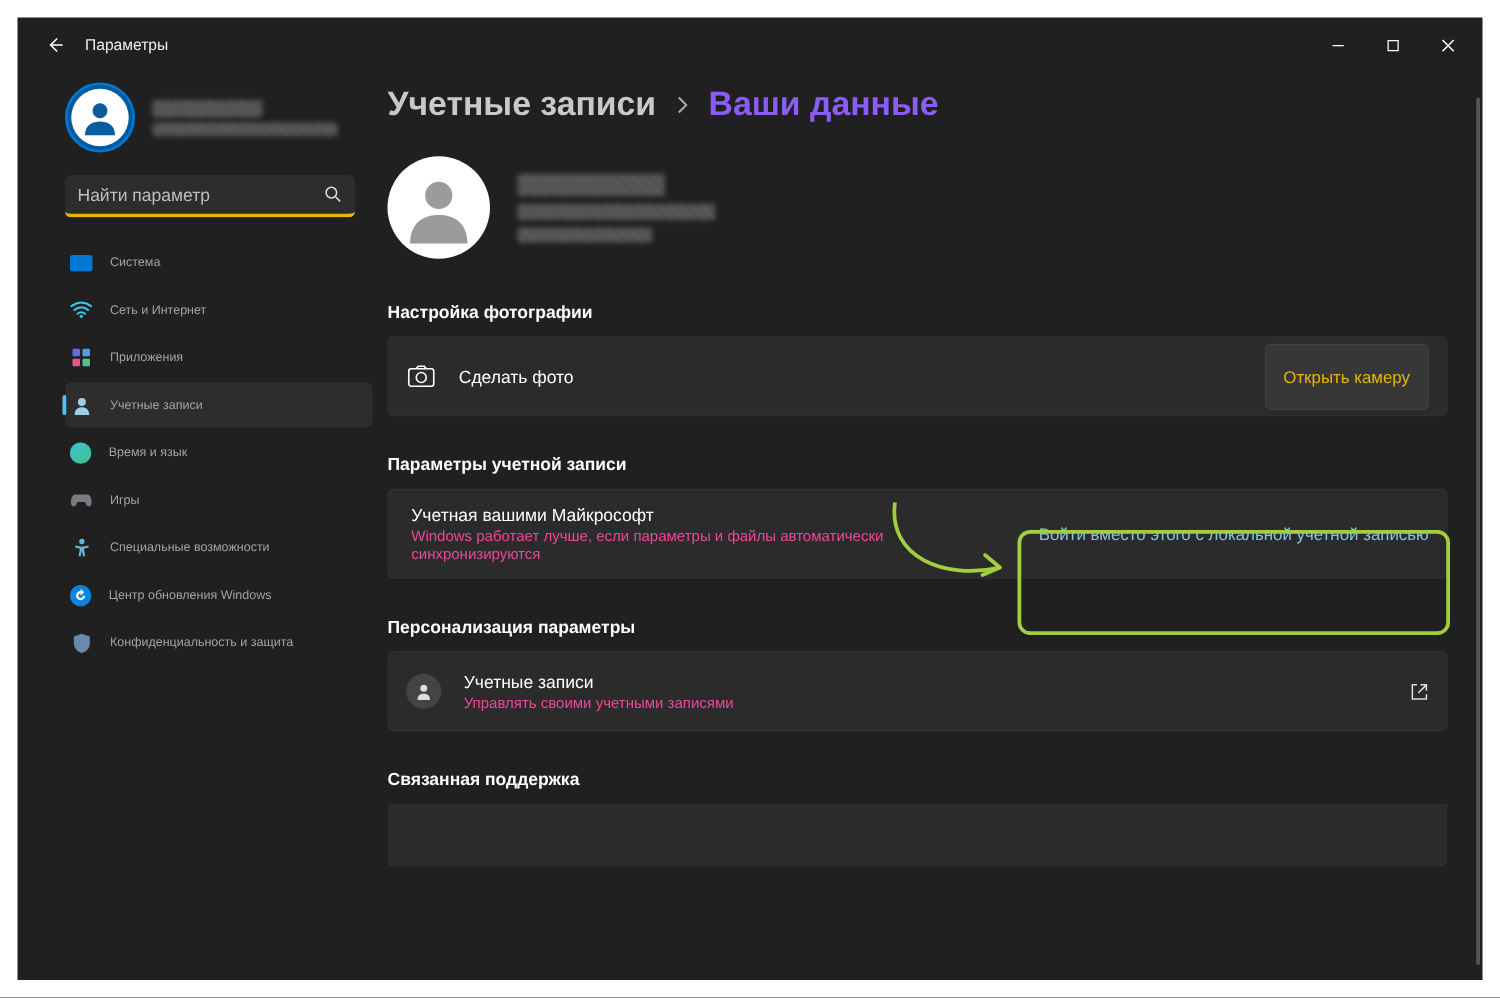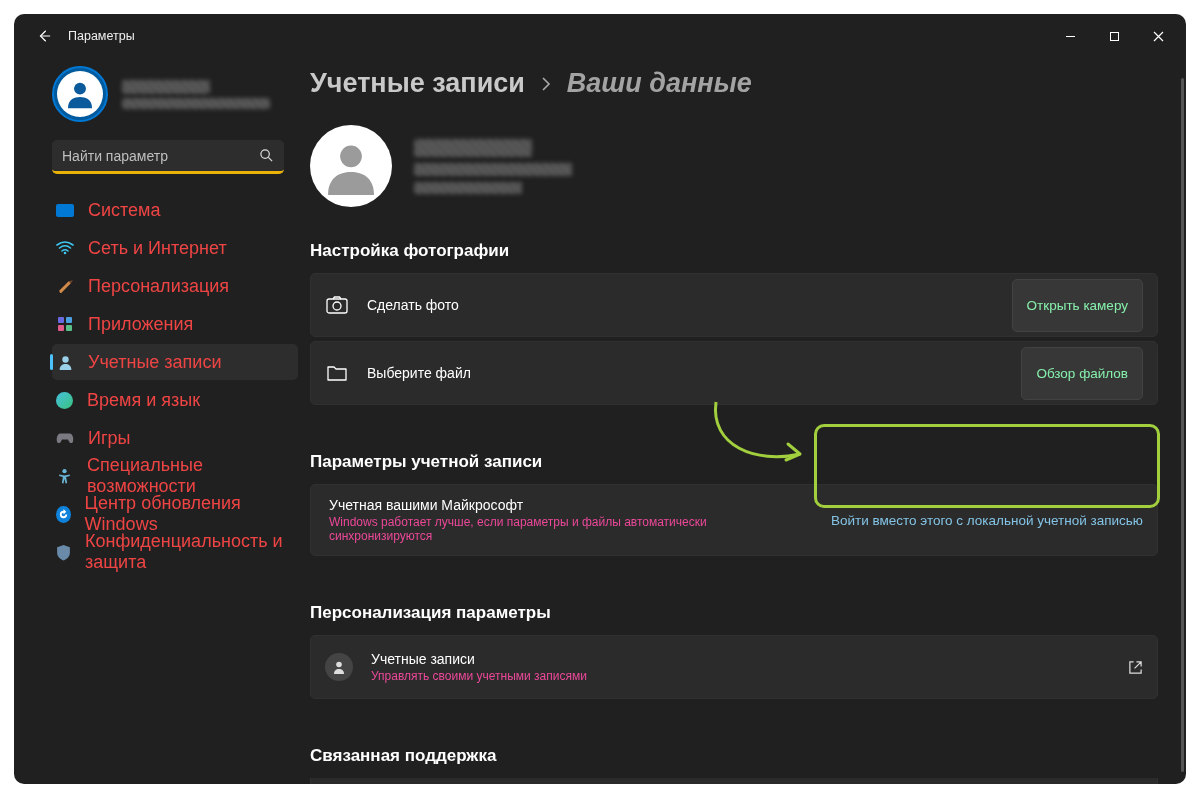--- a/index.html
+++ b/index.html
@@ -8,21 +8,21 @@
     background: #fff;
     width: 1200px;
     height: 798px;
     overflow: hidden;
     position: relative;
   }
   .window {
     position: absolute;
     top: 14px; left: 14px; right: 14px; bottom: 14px;
     background: #202020;
-    border-radius: 10px;
+    border-radius: 0;
     color: #fff;
     overflow: hidden;
     display: flex;
     flex-direction: column;
   }
 
   
   .titlebar {
     height: 44px;
     display: flex;
@@ -111,23 +111,23 @@
   .search-box input::placeholder { color: #bfbfbf; }
 
   .nav { display:flex; flex-direction:column; padding-left: 38px; gap: 2px; }
   .nav-item {
     display: flex;
     align-items: center;
     height: 36px;
     padding: 0 12px 0 4px;
     border-radius: 5px;
     gap: 14px;
-    font-size: 18px;
+    font-size: 10px;
     position: relative;
-    color: #ef4444;
+    color: #a3a3a3;
   }
   .nav-item.active {
     background: #2d2d2d;
   }
   .nav-item.active::before {
     content: "";
     position: absolute;
     left: -2px; top: 10px; bottom: 10px;
     width: 3px;
     background: #4cc2ff;
@@ -153,42 +153,42 @@
     align-items: center;
     gap: 16px;
     margin-bottom: 26px;
     margin-top: 6px;
   }
   .breadcrumb .bc-item {
     font-size: 27px;
     font-weight: 600;
     color: #c9c9c9;
   }
-  .breadcrumb .bc-item.current { color: #a3a3a3; font-style: italic; }
+  .breadcrumb .bc-item.current { color: #8b5cf6; }
   .bc-sep { color: #aaa; font-size: 16px; }
 
   .profile-row {
     display: flex; align-items: center; gap: 22px;
     margin-bottom: 34px;
   }
   .big-avatar {
     width: 82px; height: 82px;
     border-radius: 50%;
     background: #fff;
     display:flex; align-items:center; justify-content:center;
   }
   .profile-lines { display:flex; flex-direction:column; gap:6px; }
 
   .section-title {
-    font-size: 17px;
+    font-size: 14px;
     font-weight: 600;
     margin: 4px 0 12px 0;
   }
 
-  .card-list { display:flex; flex-direction:column; gap:4px; margin-bottom: 47px; }
+  .card-list { display:flex; flex-direction:column; gap:4px; margin-bottom: 30px; }
   .card {
     background: #2b2b2b;
     border: 1px solid #303030;
     border-radius: 5px;
     min-height: 64px;
     display: flex;
     align-items: center;
     padding: 0 14px;
     gap: 18px;
     font-size: 14px;
@@ -208,21 +208,21 @@
   }
   .card-text { flex:1; }
   .card-title { font-size: 14px; }
   .card-sub { font-size: 12px; color: #ec4899; margin-top:2px; }
   .card-cta {
     background: #373737;
     border: 1px solid #424242;
     border-radius: 5px;
     padding: 18px 14px;
     font-size: 13.5px;
-    color: #86efac;
+    color: #eab308;
   }
   .card-link { color: #83c4e6; font-size: 13.5px; }
 
   .highlight-box {
     position: absolute;
     border: 3px solid #a1cf3e;
     border-radius: 10px;
     pointer-events: none;
   }
 
@@ -315,29 +315,20 @@
           <span class="nav-icon ic-wifi">
             <svg width="18" height="14" viewBox="0 0 18 14">
                 <path d="M1 4 Q9 -2 17 4 M3.5 7 Q9 2.5 14.5 7 M6 10 Q9 7.5 12 10" stroke="#3dc6f2" stroke-width="1.6" fill="none" stroke-linecap="round"></path>
                 <circle cx="9" cy="12" r="1.3" fill="#3dc6f2"></circle>
               </svg>
           </span>
           <span>Сеть и Интернет</span>
         </div>
         <div class="nav-item">
           <span class="nav-icon">
-            <svg width="17" height="17" viewBox="0 0 16 16">
-                <path d="M3 14 L2 12 L11 3 L13 5 L4 14 Z" fill="#d18a4a"></path>
-                <path d="M11 3 L13 5 L15 2 Z" fill="#7b4a2a"></path>
-              </svg>
-          </span>
-          <span>Персонализация</span>
-        </div>
-        <div class="nav-item">
-          <span class="nav-icon">
             <svg width="16" height="16" viewBox="0 0 16 16">
                 <rect x="1" y="1" width="6" height="6" fill="#6a6ae0" rx="1"></rect>
                 <rect x="9" y="1" width="6" height="6" fill="#4aa0e0" rx="1"></rect>
                 <rect x="1" y="9" width="6" height="6" fill="#e05a8a" rx="1"></rect>
                 <rect x="9" y="9" width="6" height="6" fill="#5ac08a" rx="1"></rect>
               </svg>
           </span>
           <span>Приложения</span>
         </div>
         <div class="nav-item active">
@@ -425,31 +416,20 @@
                   <rect x="1" y="3" width="20" height="14" rx="2" stroke="#fff" stroke-width="1.3" fill="none"></rect>
                   <path d="M7 3 L8.5 1 H13.5 L15 3" stroke="#fff" stroke-width="1.3" fill="none"></path>
                   <circle cx="11" cy="10" r="4" stroke="#fff" stroke-width="1.3" fill="none"></circle>
                 </svg>
           </span>
           <div class="card-text">
             <div class="card-title">Сделать фото</div>
           </div>
           <div class="card-cta">Открыть камеру</div>
         </div>
-        <div class="card">
-          <span class="card-icon">
-            <svg width="22" height="17" viewBox="0 0 22 17">
-                  <path d="M2 2 H8 L10 4 H20 V15 H2 Z" stroke="#fff" stroke-width="1.3" fill="none" stroke-linejoin="round"></path>
-                </svg>
-          </span>
-          <div class="card-text">
-            <div class="card-title">Выберите файл</div>
-          </div>
-          <div class="card-cta">Обзор файлов</div>
-        </div>
       </div>
 
       <div class="section-title">Параметры учетной записи</div>
       <div class="card-list">
         <div class="card" style="min-height:72px">
           <div class="card-text" style="padding-left:4px">
             <div class="card-title">Учетная вашими Майкрософт</div>
             <div class="card-sub">Windows работает лучше, если параметры и файлы автоматически синхронизируются</div>
           </div>
           <div class="card-link">Войти вместо этого с локальной учетной записью</div>

